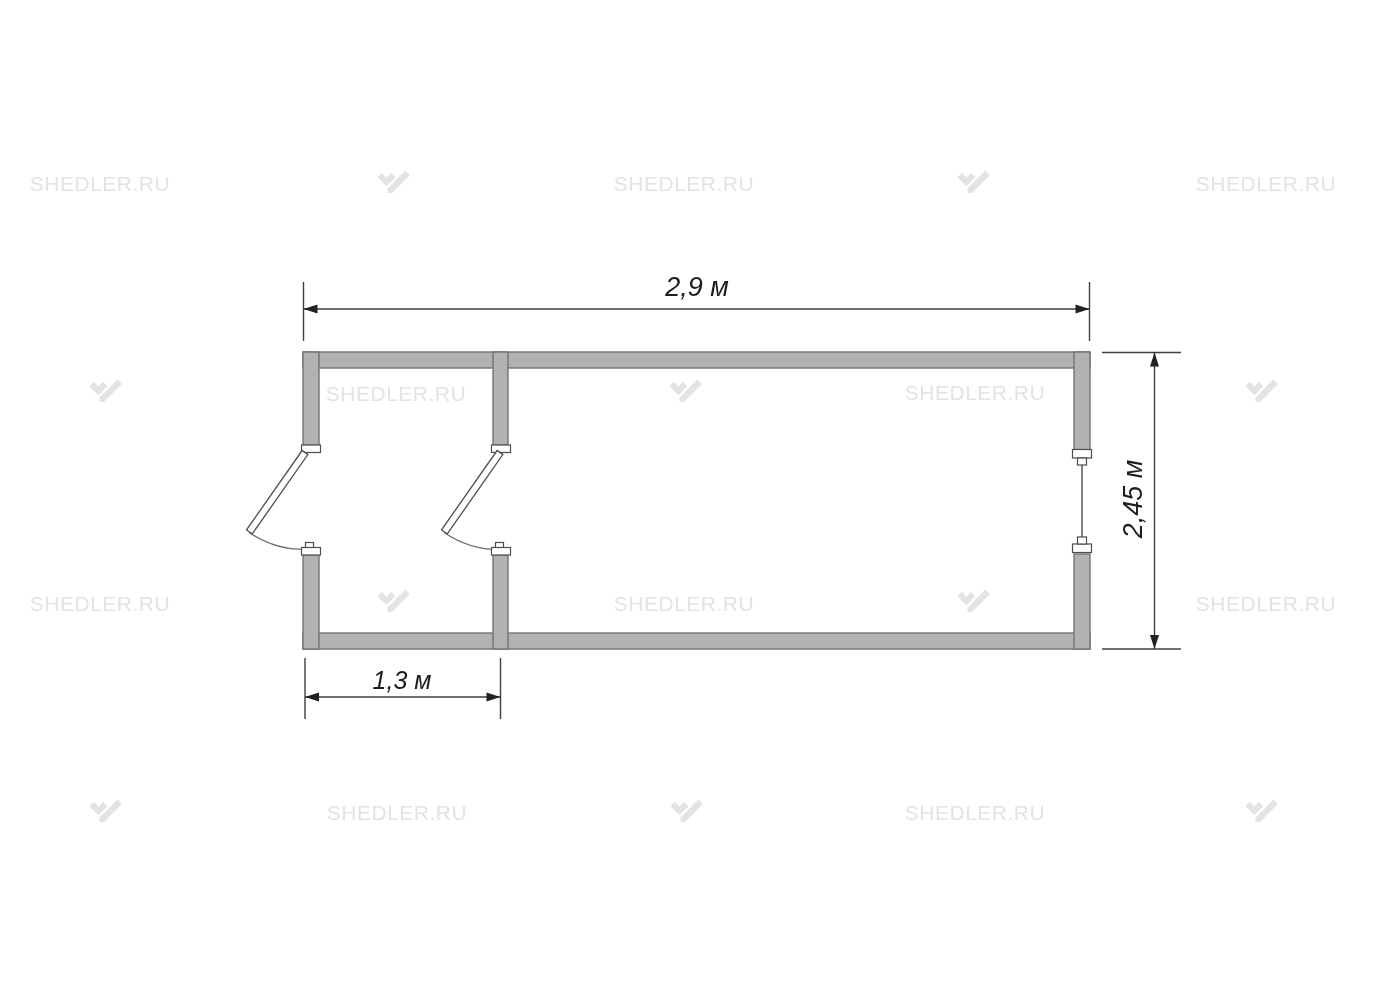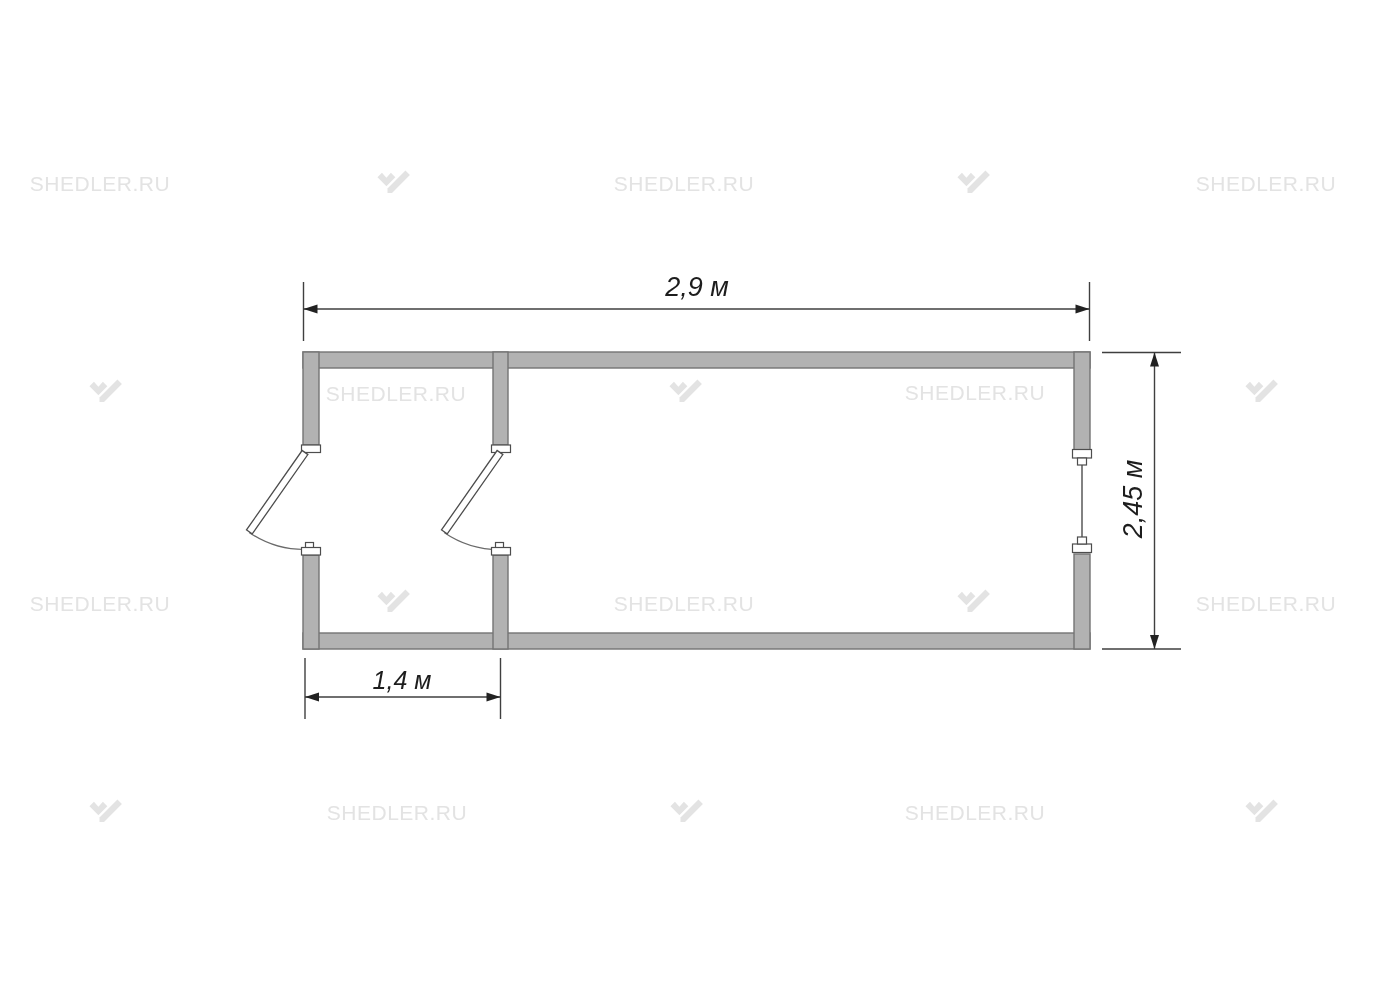--- a/index.html
+++ b/index.html
@@ -214,15 +214,15 @@
       <line x1="305" y1="697" x2="500.5" y2="697"></line>
       <polygon points="305,697 319,692.5 319,701.5" fill="#222" stroke="none"></polygon>
       <polygon points="500.5,697 486.5,692.5 486.5,701.5" fill="#222" stroke="none"></polygon>
     </g>
   </svg>
 
   <div class="dim-label" style="left:697px; top:287px;">2,9 м</div>
 
   <div class="dim-label vertical" style="left:1133px; top:499px;">2,45 м</div>
 
-  <div class="dim-label small" style="left:402px; top:680px;">1,4 м</div>
+  <div class="dim-label small" style="left:402px; top:680px;">1,3 м</div>
 
 </div>
 
 </body></html>

